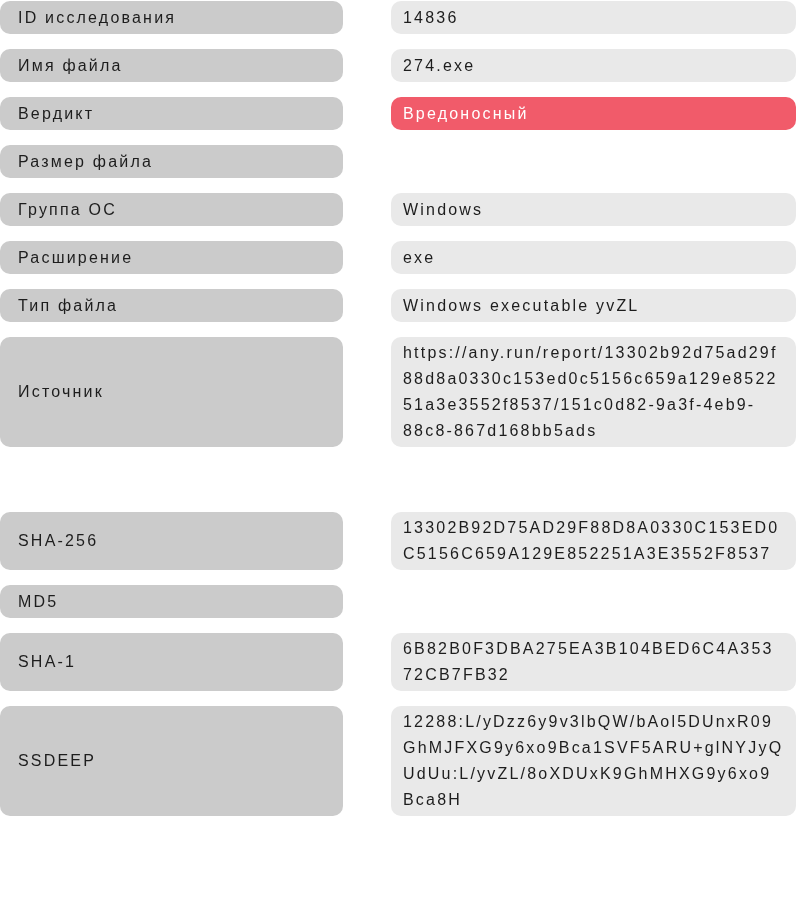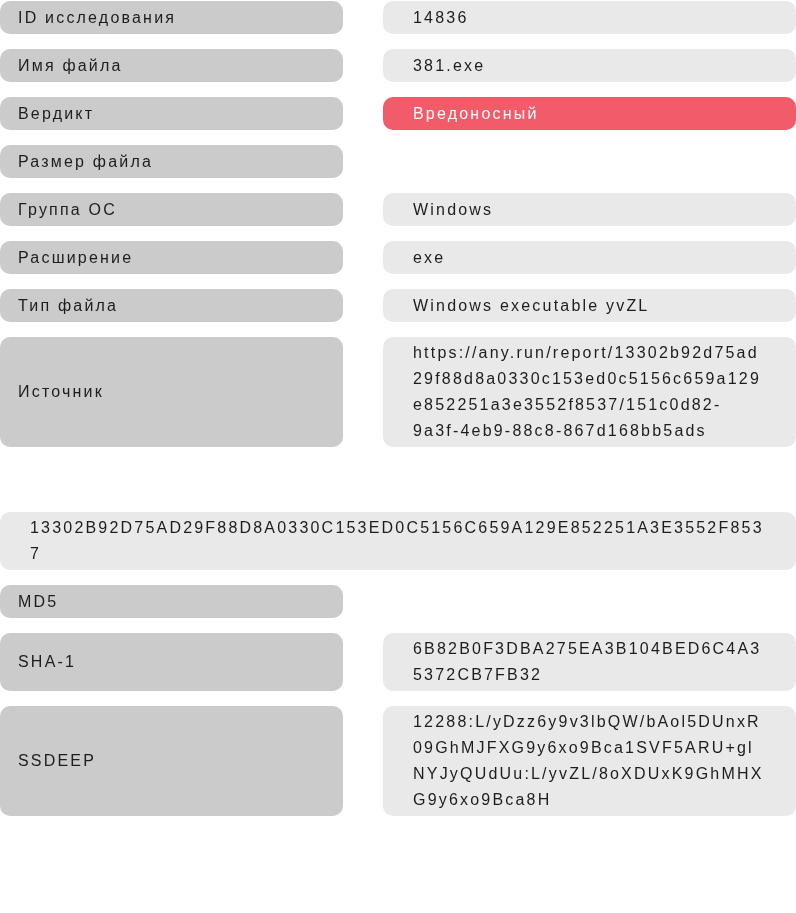--- a/index.html
+++ b/index.html
@@ -48,21 +48,22 @@
   .pill.label {
     flex: 0 0 343px;
     width: 343px;
     background: var(--label-bg);
     padding: 3px 12px 3px 18px;
   }
   .pill.value {
     flex: 1 1 auto;
     min-width: 0;
     background: var(--value-bg);
-    padding: 3px 30px;
+    padding: 3px 12px;
+    margin-left: 8px;
   }
   .pill.value .val-text {
     min-width: 0;
     overflow-wrap: anywhere;
     word-break: break-word;
   }
   .pill.value.danger {
     background: var(--danger-bg);
     color: var(--danger-text);
     text-align: right;
@@ -79,21 +80,21 @@
   <div class="row">
     <div class="pill label">ID исследования</div>
     <div class="pill value">
         <span class="val-text">14836</span>
       </div>
   </div>
 
   <div class="row">
     <div class="pill label">Имя файла</div>
     <div class="pill value">
-        <span class="val-text">381.exe</span>
+        <span class="val-text">274.exe</span>
       </div>
   </div>
 
   <div class="row">
     <div class="pill label">Вердикт</div>
     <div class="pill value danger">
         <span class="val-text">Вредоносный</span>
       </div>
   </div>
 
@@ -125,20 +126,21 @@
   <div class="row">
     <div class="pill label">Источник</div>
     <div class="pill value">
         <span class="val-text">https://any.run/report/13302b92d75ad29f88d8a0330c153ed0c5156c659a129e852251a3e3552f8537/151c0d82-9a3f-4eb9-88c8-867d168bb5ads</span>
       </div>
   </div>
 
   <div class="section-spacer"></div>
 
   <div class="row">
+    <div class="pill label">SHA-256</div>
     <div class="pill value">
         <span class="val-text">13302B92D75AD29F88D8A0330C153ED0C5156C659A129E852251A3E3552F8537</span>
       </div>
   </div>
 
   <div class="row">
     <div class="pill label">MD5</div>
   </div>
 
   <div class="row">

